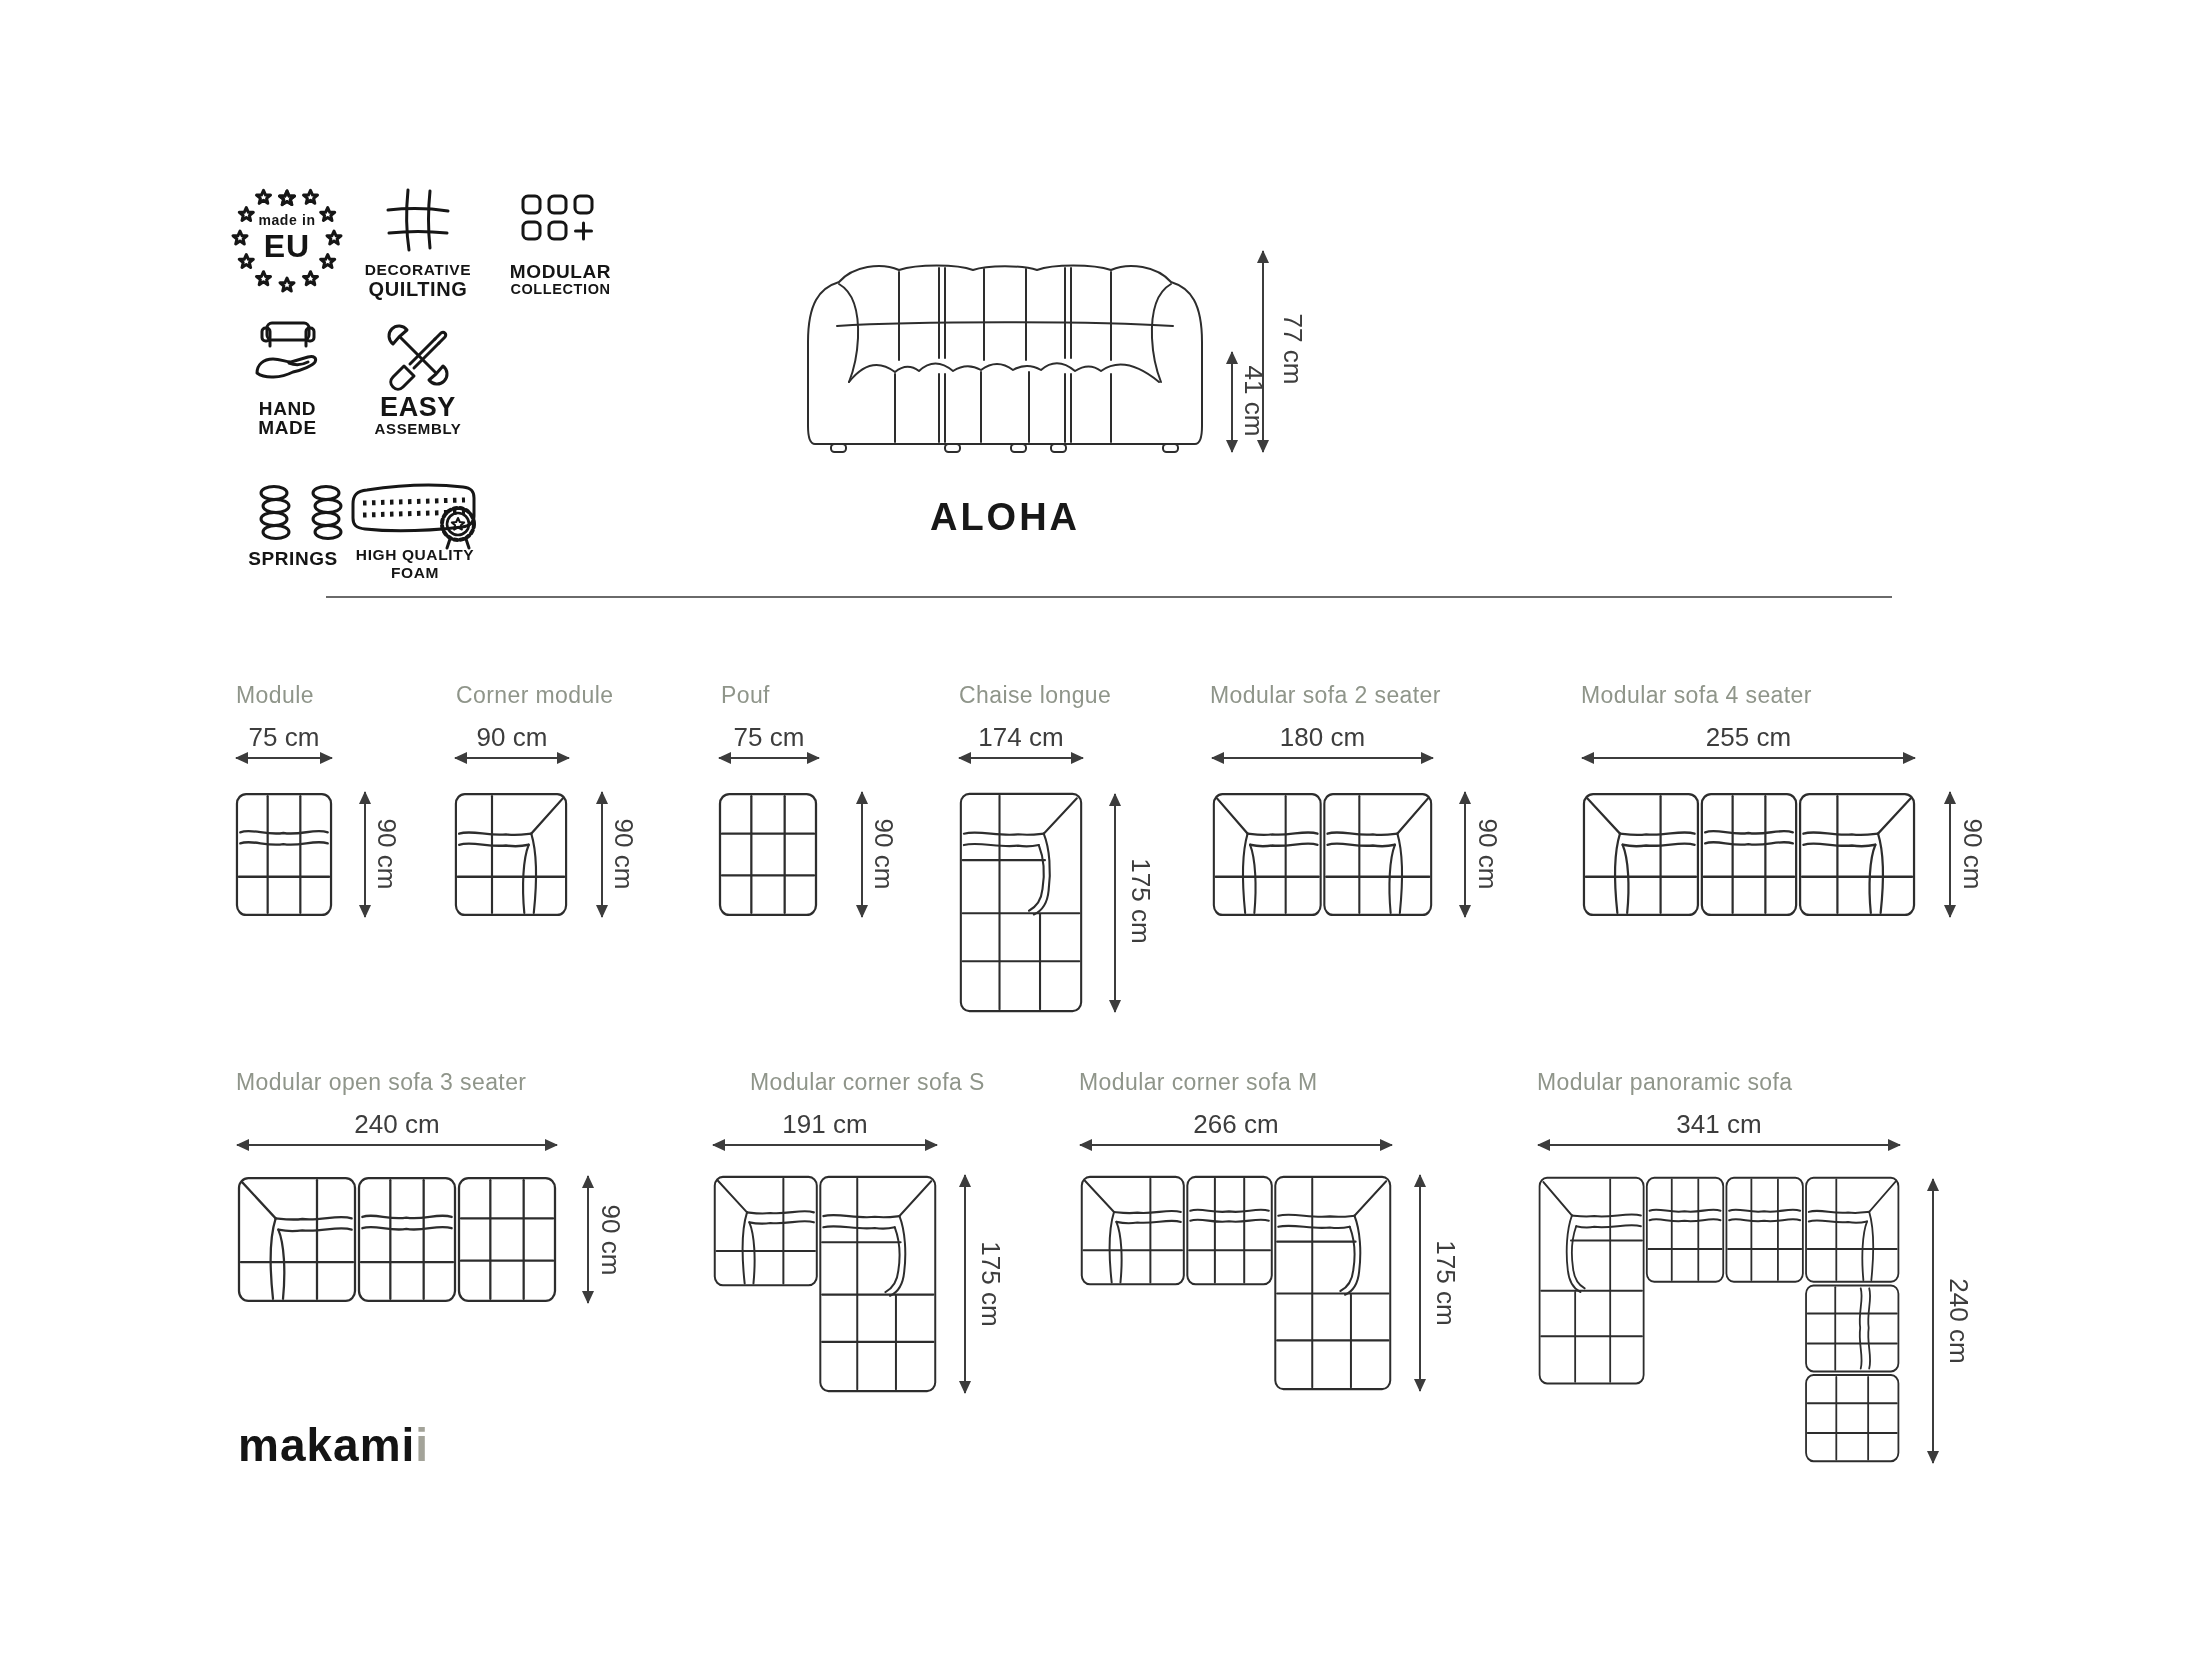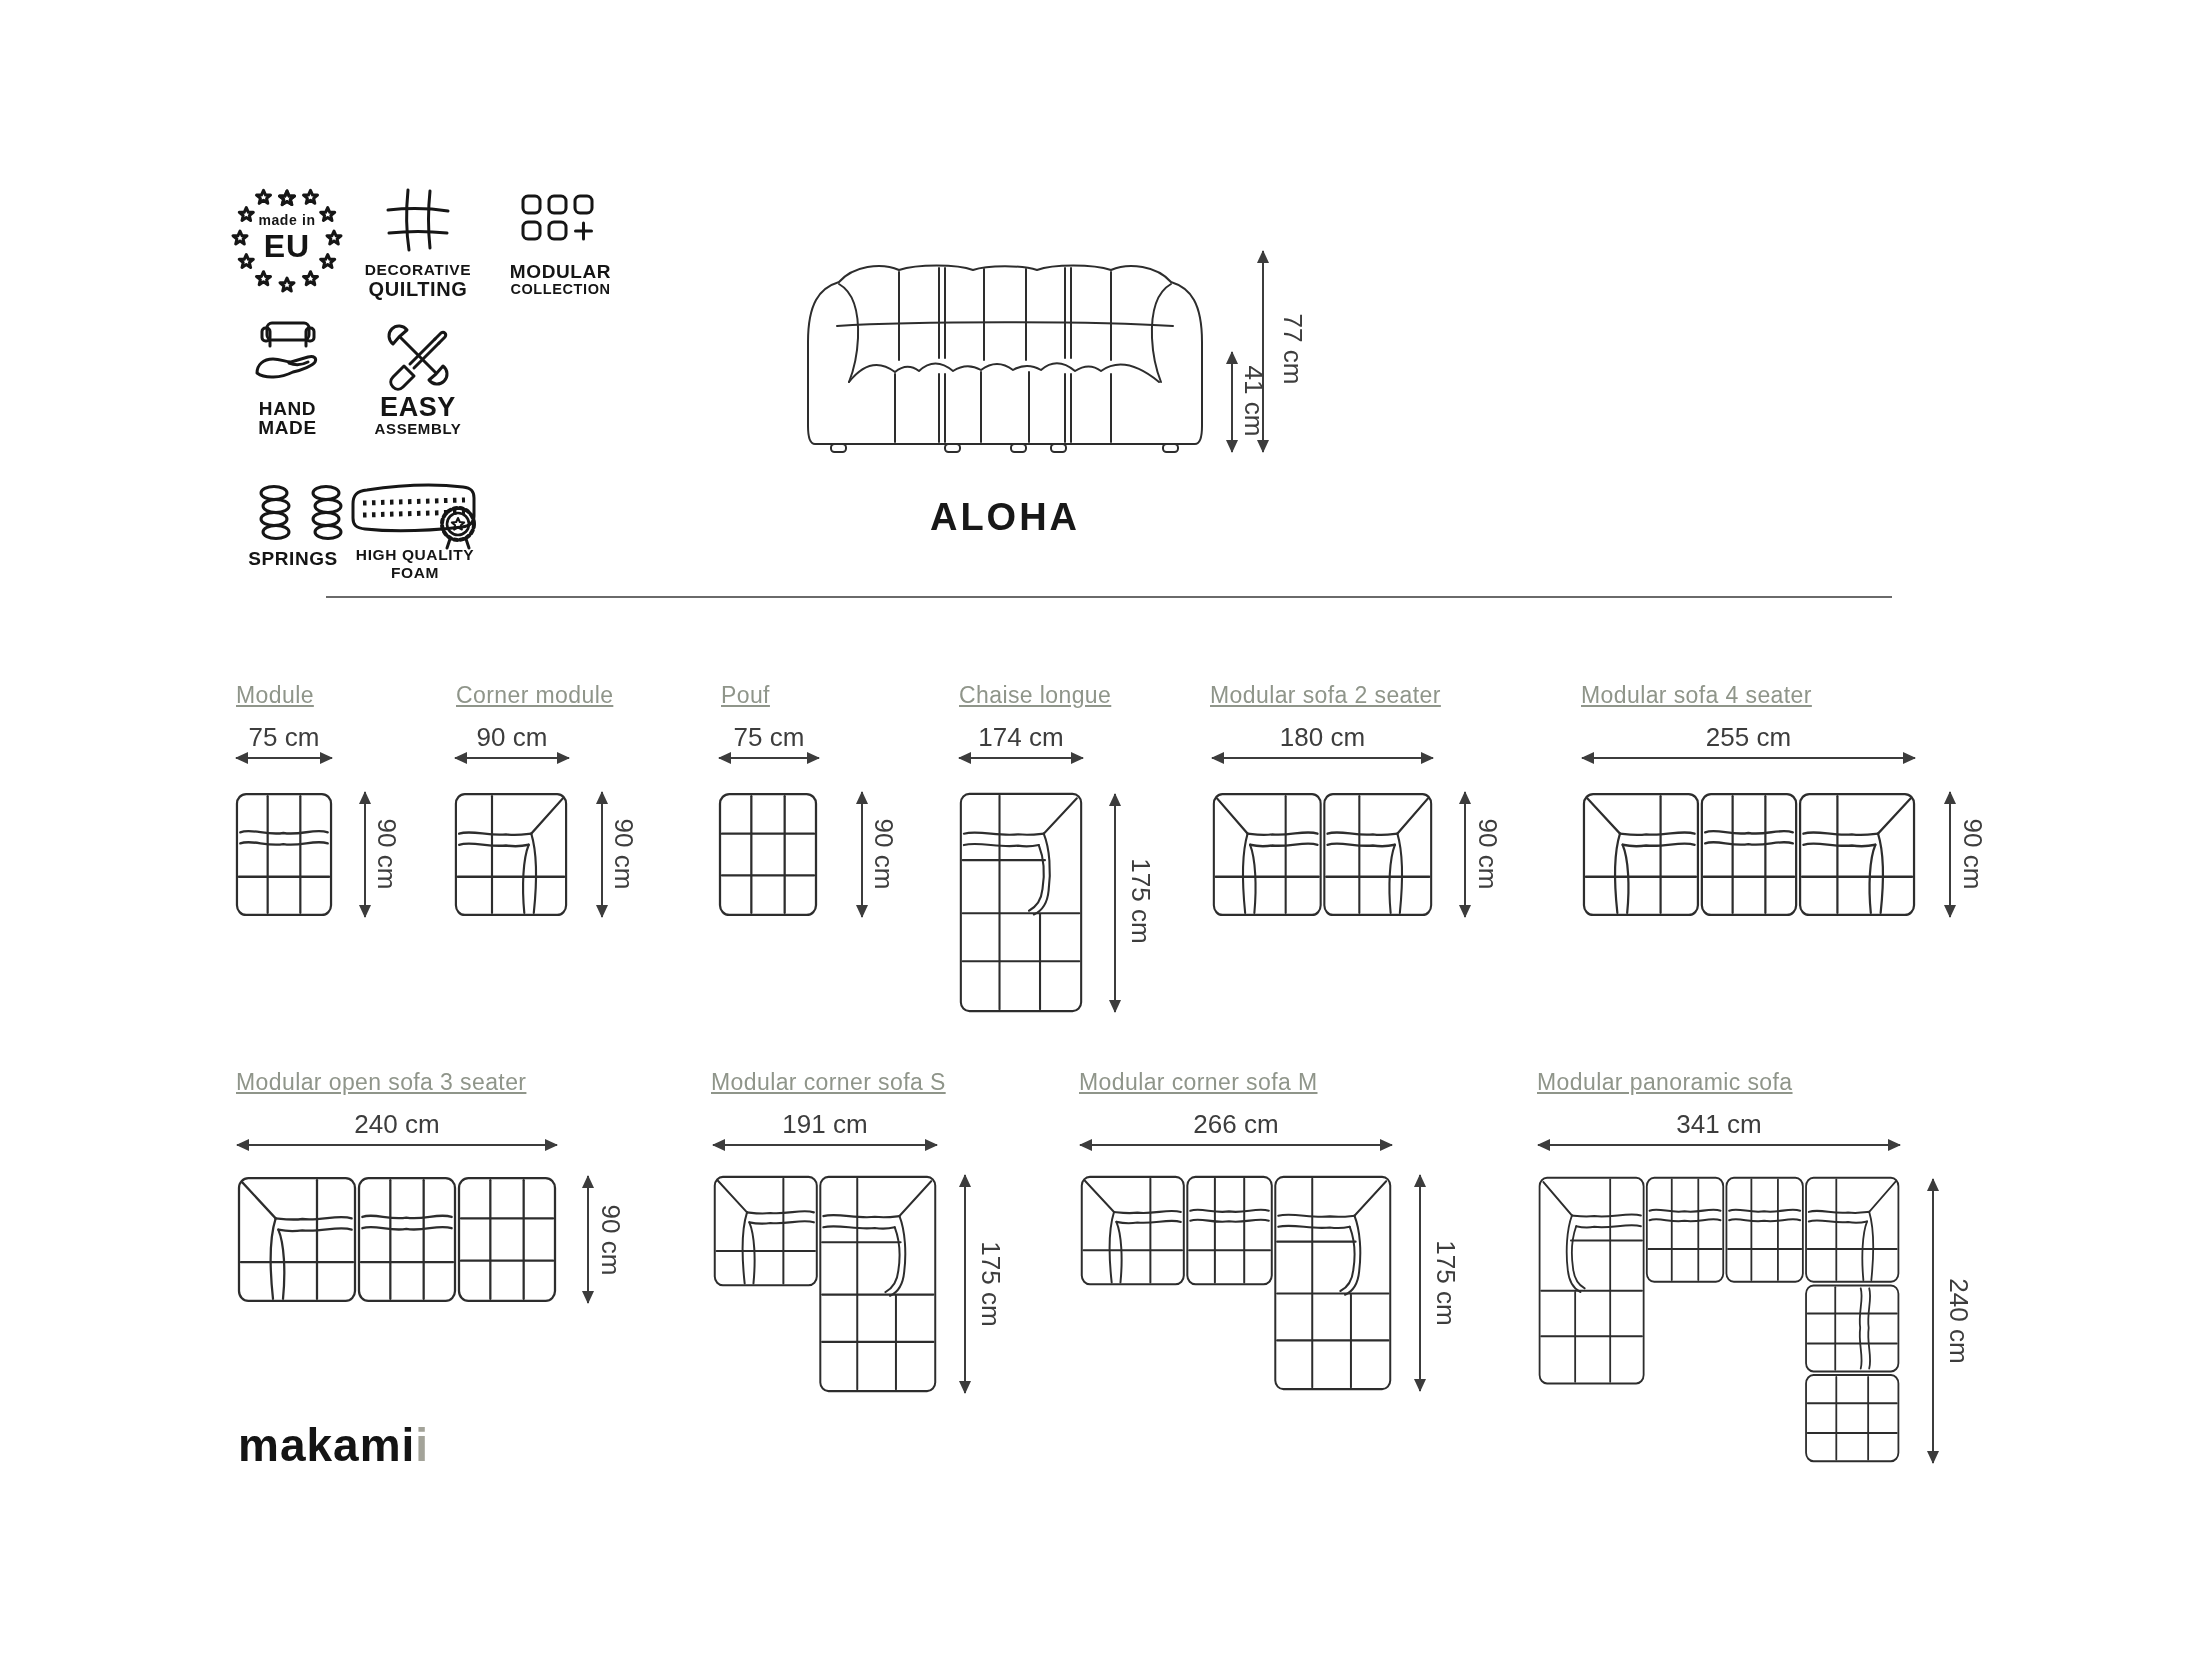--- a/index.html
+++ b/index.html
@@ -2,21 +2,21 @@
 <html><head>
 <meta charset="utf-8">
 <style>
   html,body{margin:0;padding:0;}
   body{
     width:2212px;height:1659px;position:relative;background:#ffffff;
     font-family:"Liberation Sans", sans-serif;overflow:hidden;
   }
   .abs{position:absolute;}
   
-  .sec-title{position:absolute;font-size:23px;color:#8F958A;letter-spacing:.4px;white-space:nowrap;text-decoration:underline;}
+  .sec-title{position:absolute;font-size:23px;color:#8F958A;letter-spacing:.4px;white-space:nowrap;}
   
   .dim{position:absolute;font-size:26px;color:#3D3D3D;white-space:nowrap;}
   .dim.ctr{text-align:center;}
   .dim.vert{writing-mode:vertical-rl;transform:translate(-50%,-50%);}
   
   .arrow-h{position:absolute;height:2px;background:#3C3C3C;}
   .arrow-h::before{content:"";position:absolute;left:-1px;top:-5px;width:0;height:0;
     border-right:13px solid #3C3C3C;border-top:6px solid transparent;border-bottom:6px solid transparent;}
   .arrow-h::after{content:"";position:absolute;right:-1px;top:-5px;width:0;height:0;
     border-left:13px solid #3C3C3C;border-top:6px solid transparent;border-bottom:6px solid transparent;}
@@ -292,21 +292,21 @@
 <div class="dim ctr" style="left:237px;top:1109px;width:320px;">240 cm</div>
 <div class="arrow-h" style="left:237px;top:1144px;width:320px;"></div>
 <svg class="la" width="320" height="127" viewBox="0 0 240 90" preserveAspectRatio="none" style="left:237px;top:1176px;">
   <use href="#pc-corner" transform="translate(90,0) scale(-1,1)"></use>
   <use href="#pc-mod" transform="translate(90,0)"></use>
   <use href="#pc-pouf" transform="translate(165,0)"></use>
 </svg>
 <div class="arrow-v" style="left:587px;top:1176px;height:127px;"></div>
 <div class="dim vert" style="left:610px;top:1240px;">90 cm</div>
 
-<div class="sec-title" style="left:711px;top:1069px;">Modular corner sofa S</div>
+<div class="sec-title" style="left:750px;top:1069px;">Modular corner sofa S</div>
 <div class="dim ctr" style="left:713px;top:1109px;width:224px;">191 cm</div>
 <div class="arrow-h" style="left:713px;top:1144px;width:224px;"></div>
 <svg class="la" width="224" height="218" viewBox="0 0 191 175" preserveAspectRatio="none" style="left:713px;top:1175px;">
   <use href="#pc-corner" transform="translate(90,0) scale(-1,1)"></use>
   <use href="#pc-chaise" transform="translate(90,0)"></use>
 </svg>
 <div class="arrow-v" style="left:964px;top:1175px;height:218px;"></div>
 <div class="dim vert" style="left:990px;top:1284px;">175 cm</div>
 
 <div class="sec-title" style="left:1079px;top:1069px;">Modular corner sofa M</div>

